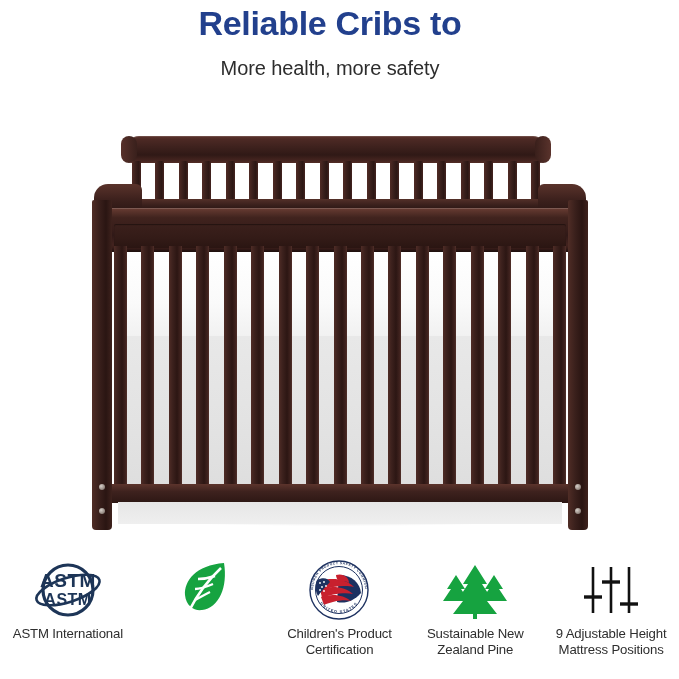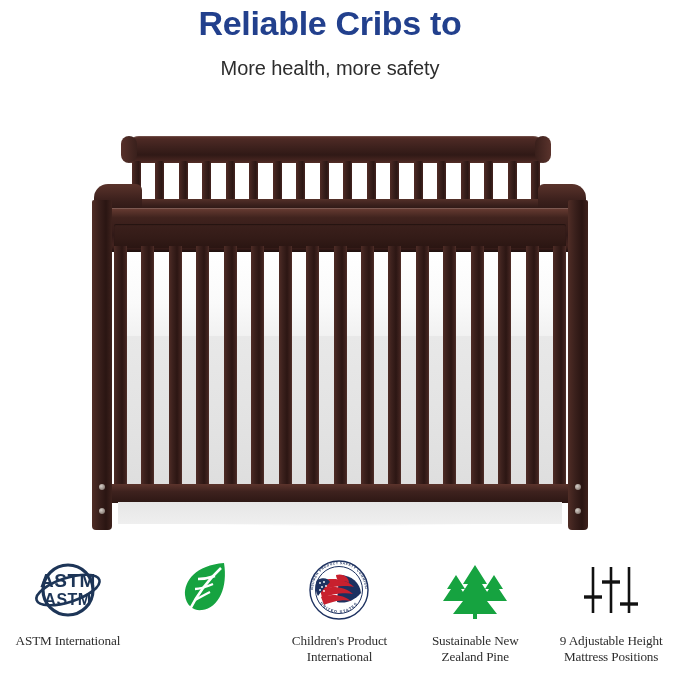--- a/index.html
+++ b/index.html
@@ -250,28 +250,27 @@
     flex-direction: column;
     align-items: center;
   }
   .badge-icon {
     height: 68px;
     display: flex;
     align-items: center;
     justify-content: center;
   }
   .badge-caption {
-    margin-top: 9px;
+    margin-top: 2px;
     font-size: 13.2px;
     line-height: 1.18;
     color: #2e2e2e;
     text-align: center;
     letter-spacing: -0.15px;
     white-space: pre-line;
-    font-family: Liberation Serif, serif;
   }
 </style>
 </head>
 <body>
 
 <div class="header">
   <div class="title" style="color: rgb(34, 64, 141);">
     <span class="title-line">Reliable Cribs to</span>
   </div>
   <div class="subtitle" style="color: rgb(45, 45, 45);">More health, more safety</div>
@@ -401,21 +400,21 @@
         </g>
         <text font-size="3.35" fill="#1d3160" font-family="Liberation Sans, sans-serif" font-weight="bold" letter-spacing="0.55">
           <textPath href="#arcTop" startOffset="50%" text-anchor="middle">CONSUMER PRODUCT SAFETY COMMISSION</textPath>
         </text>
         <text font-size="3.8" fill="#1d3160" font-family="Liberation Sans, sans-serif" font-weight="bold" letter-spacing="1.1">
           <textPath href="#arcBot" startOffset="50%" text-anchor="middle">UNITED STATES</textPath>
         </text>
       </svg>
     </div>
     <div class="badge-caption">Children's Product
-International</div>
+Certification</div>
   </div>
 
   <div class="badge">
     <div class="badge-icon">
       <svg width="80" height="62" viewBox="0 0 80 62" aria-hidden="true">
         <g fill="#16a340">
 
           <path d="M21 16 L30 30 L26 30 L34 42 L8 42 L16 30 L12 30 Z"></path>
 
           <path d="M59 16 L68 30 L64 30 L72 42 L46 42 L54 30 L50 30 Z"></path>

